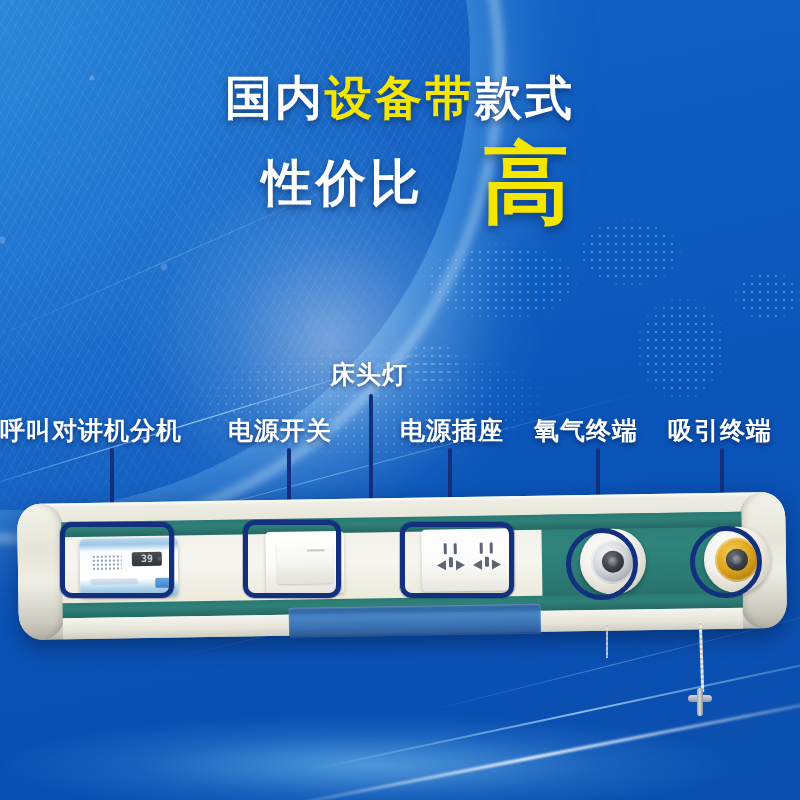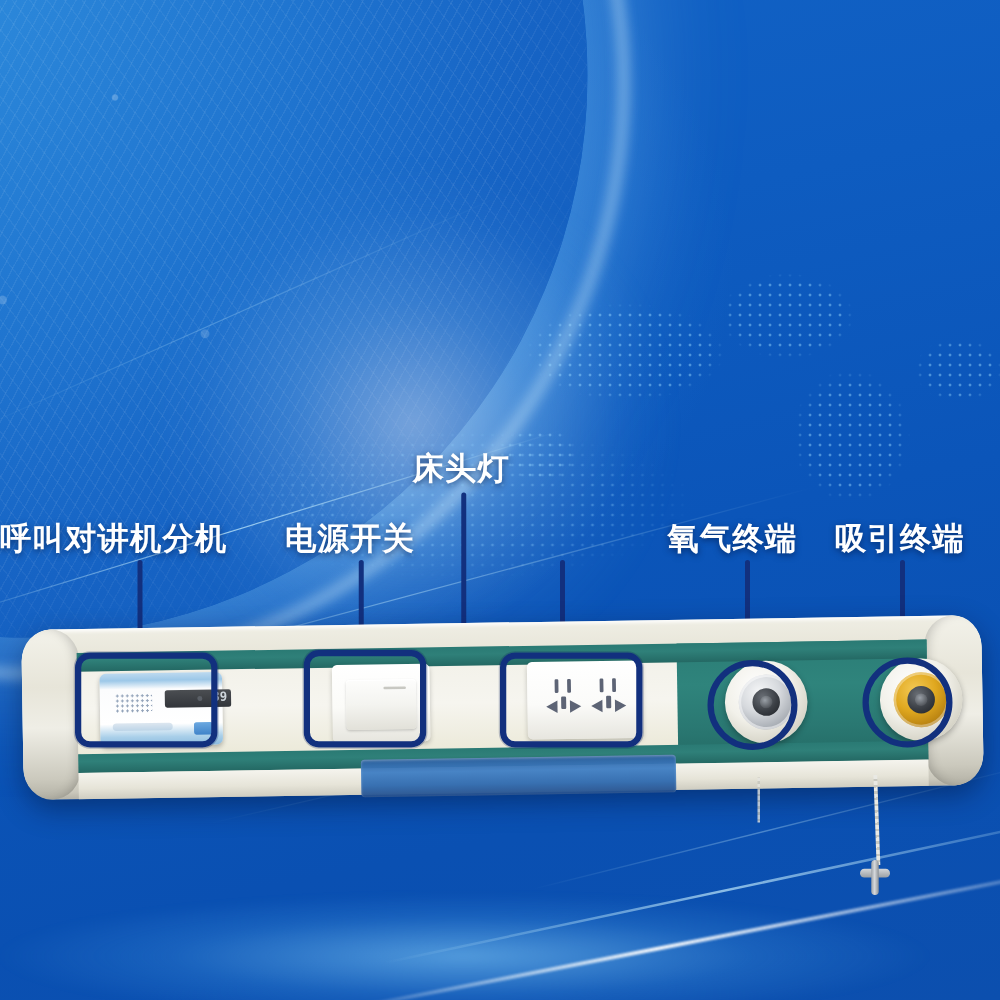--- a/index.html
+++ b/index.html
@@ -182,25 +182,24 @@
     position:absolute;left:62px;top:36px;width:98px;height:58px;border-radius:5px;
     background:linear-gradient(180deg,#bcd9ef 0%,#9dc8e8 10%,#fbfcfd 22%,#ffffff 70%,#a9cfe9 88%,#8cbbdf 100%);
     box-shadow:0 2px 4px rgba(0,0,0,.28);
   }
   .ic-grille{
     position:absolute;left:12px;top:16px;width:30px;height:16px;
     background-image:radial-gradient(circle, rgba(60,90,130,.55) 0.8px, transparent 1.1px);
     background-size:4px 4px;border-radius:3px;
   }
   .ic-disp{
-    position:absolute;left:52px;top:14px;width:18px;height:14px;border-radius:2px;
+    position:absolute;left:52px;top:14px;width:30px;height:14px;border-radius:2px;
     background:linear-gradient(180deg,#4b4e52 0%,#32353a 100%);
     color:#cfd6dc;font-size:10px;font-weight:bold;line-height:14px;text-align:center;
     font-family:"DejaVu Sans Mono",monospace;
-    padding-left:35px;
   }
   .ic-dot{position:absolute;left:78px;top:19px;width:4px;height:4px;border-radius:50%;background:#5a5f66;}
   .ic-btn{
     position:absolute;right:8px;bottom:8px;width:15px;height:10px;border-radius:2px;
     background:linear-gradient(180deg,#6ba8e0 0%,#3f83c9 100%);
   }
   .ic-slot{position:absolute;left:10px;bottom:12px;width:48px;height:6px;border-radius:3px;background:rgba(150,180,210,.35);}
 
   
   .switch{
@@ -306,24 +305,32 @@
   <div class="streaks">
     <div class="streak s6"></div>
     <div class="streak s1"></div>
     <div class="streak s2"></div>
     <div class="streak s7"></div>
     <div class="streak s5"></div>
     <div class="streak s3"></div>
     <div class="streak s4"></div>
   </div>
 
+  <div class="headline">
+    <div class="hl-row1 hl-mid"><span class="w">国内</span><span class="y">设备带</span><span class="w">款式</span></div>
+    <div class="hl-row2">
+      <span class="w hl-mid">性价比</span>
+      <span class="hl-big">高</span>
+    </div>
+  </div>
 
   <div class="label" style="left:0;top:414px;">呼叫对讲机分机</div>
   <div class="label" style="left:330px;top:358px;">床头灯</div>
   <div class="label" style="left:228px;top:414px;">电源开关</div>
+  <div class="label" style="left:400px;top:414px;">电源插座</div>
   <div class="label" style="left:668px;top:414px;">吸引终端</div>
   <div class="label" style="left:534px;top:414px;">氧气终端</div>
 
   <div class="leader" style="left:110px;top:448px;height:80px;"></div>
   <div class="leader" style="left:287px;top:448px;height:82px;"></div>
   <div class="leader" style="left:369px;top:394px;height:224px;"></div>
   <div class="leader" style="left:448px;top:448px;height:82px;"></div>
   <div class="leader" style="left:596px;top:448px;height:84px;"></div>
   <div class="leader" style="left:720px;top:448px;height:82px;"></div>
 

